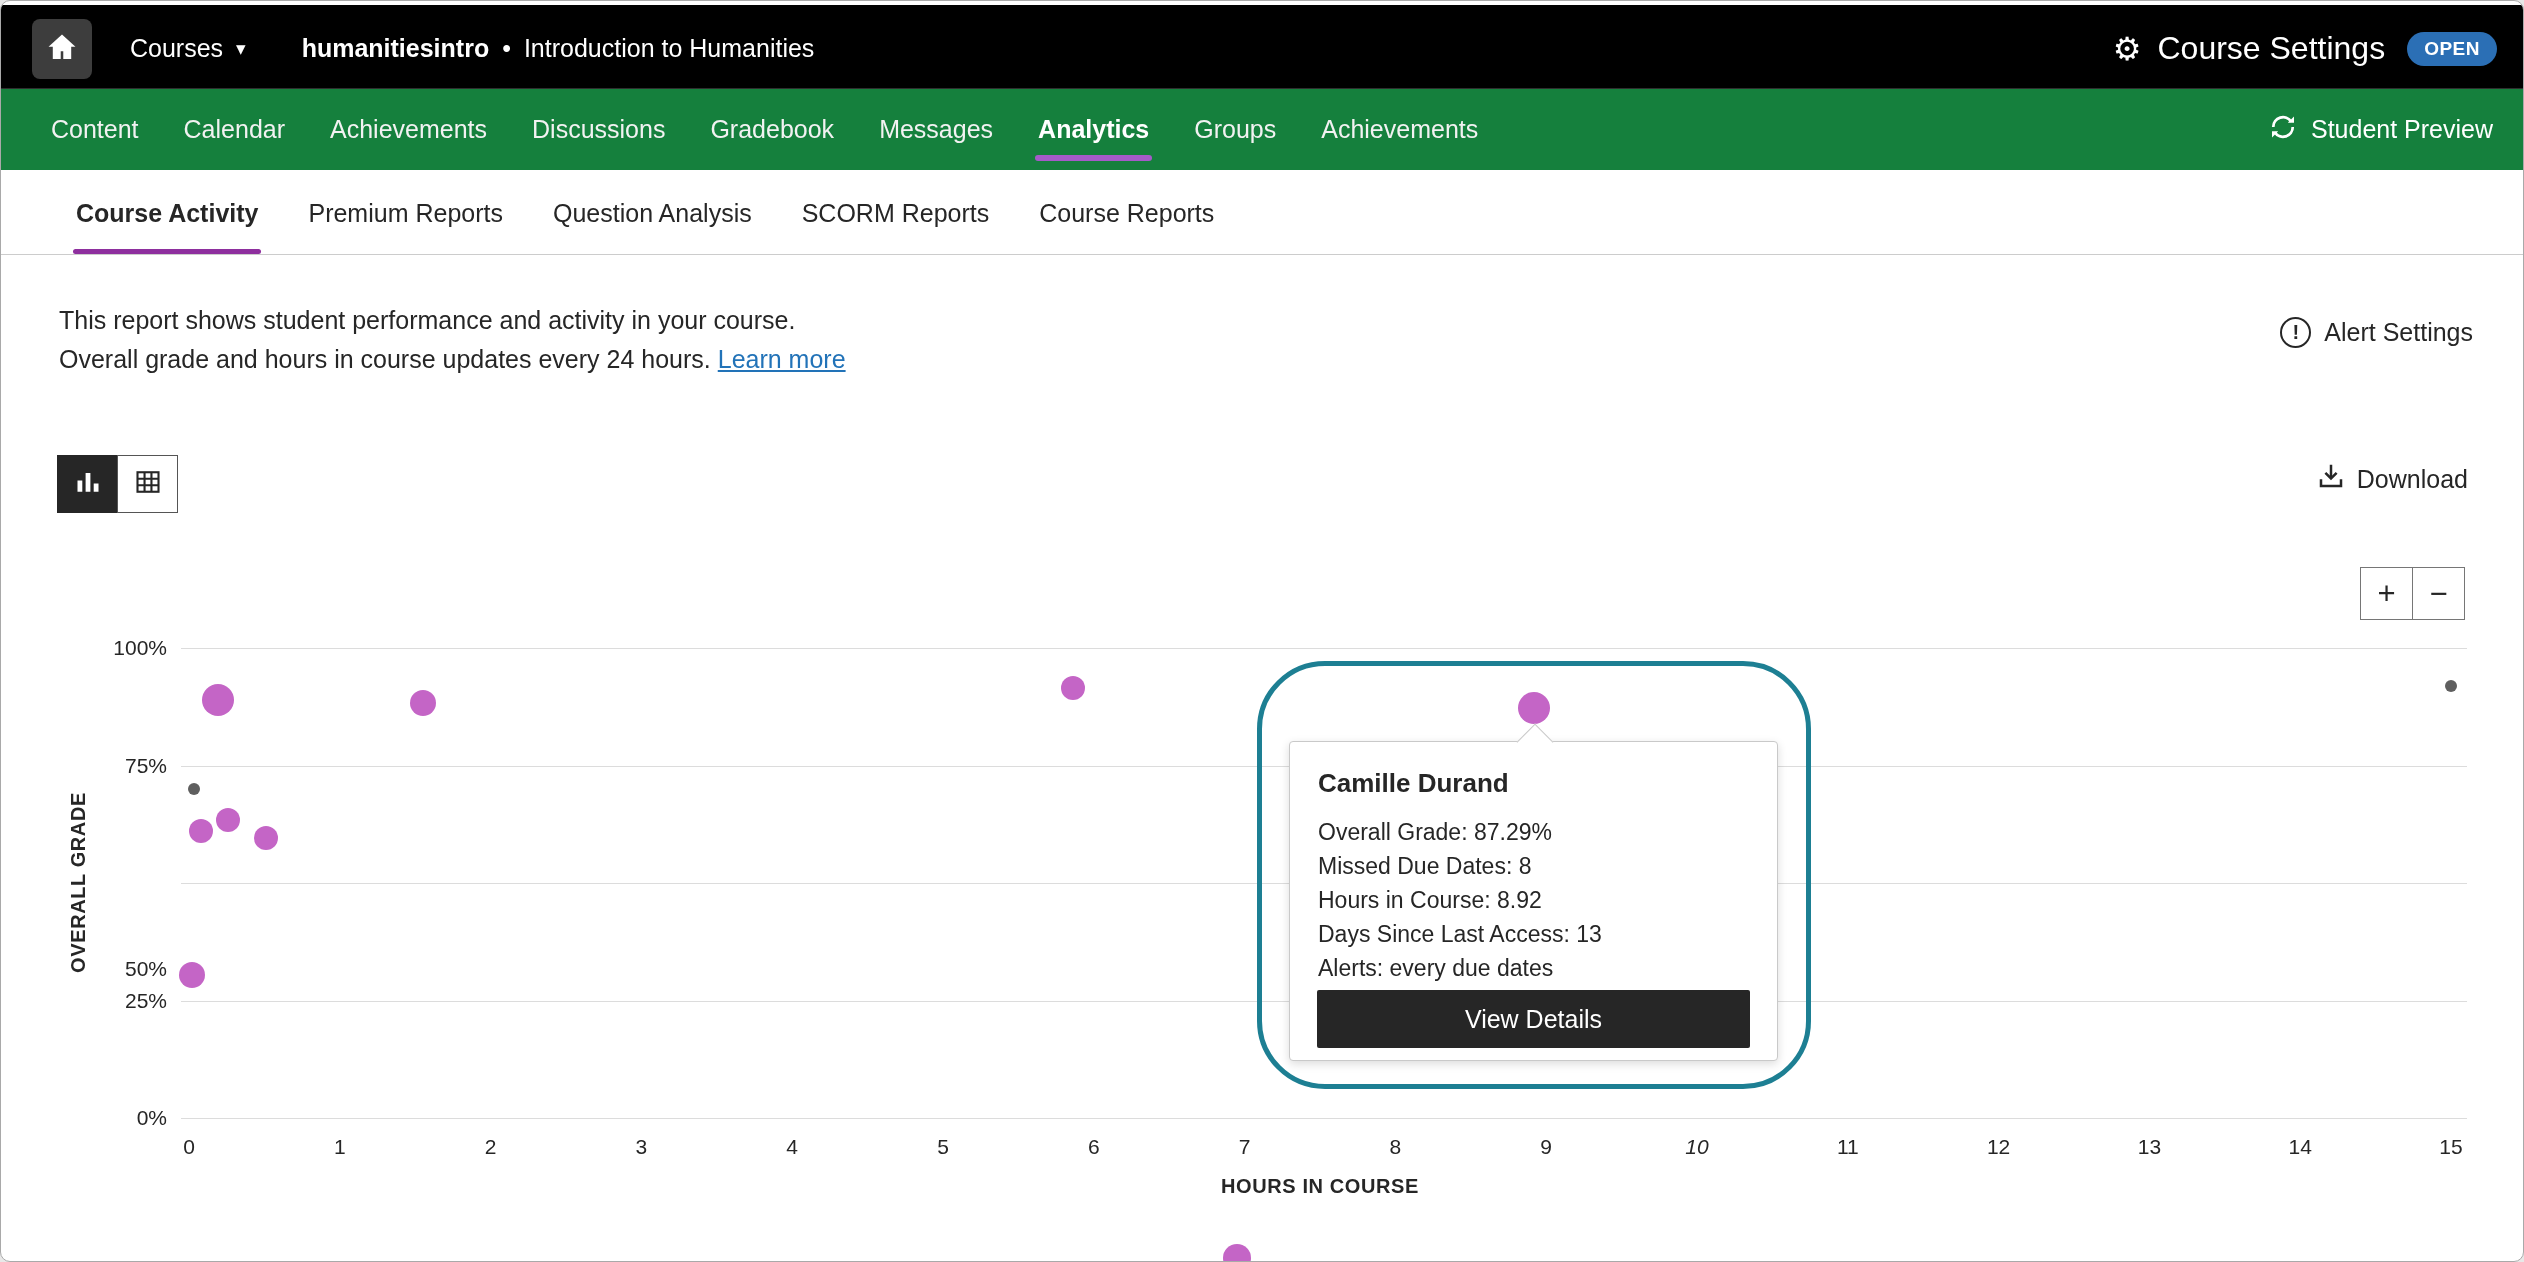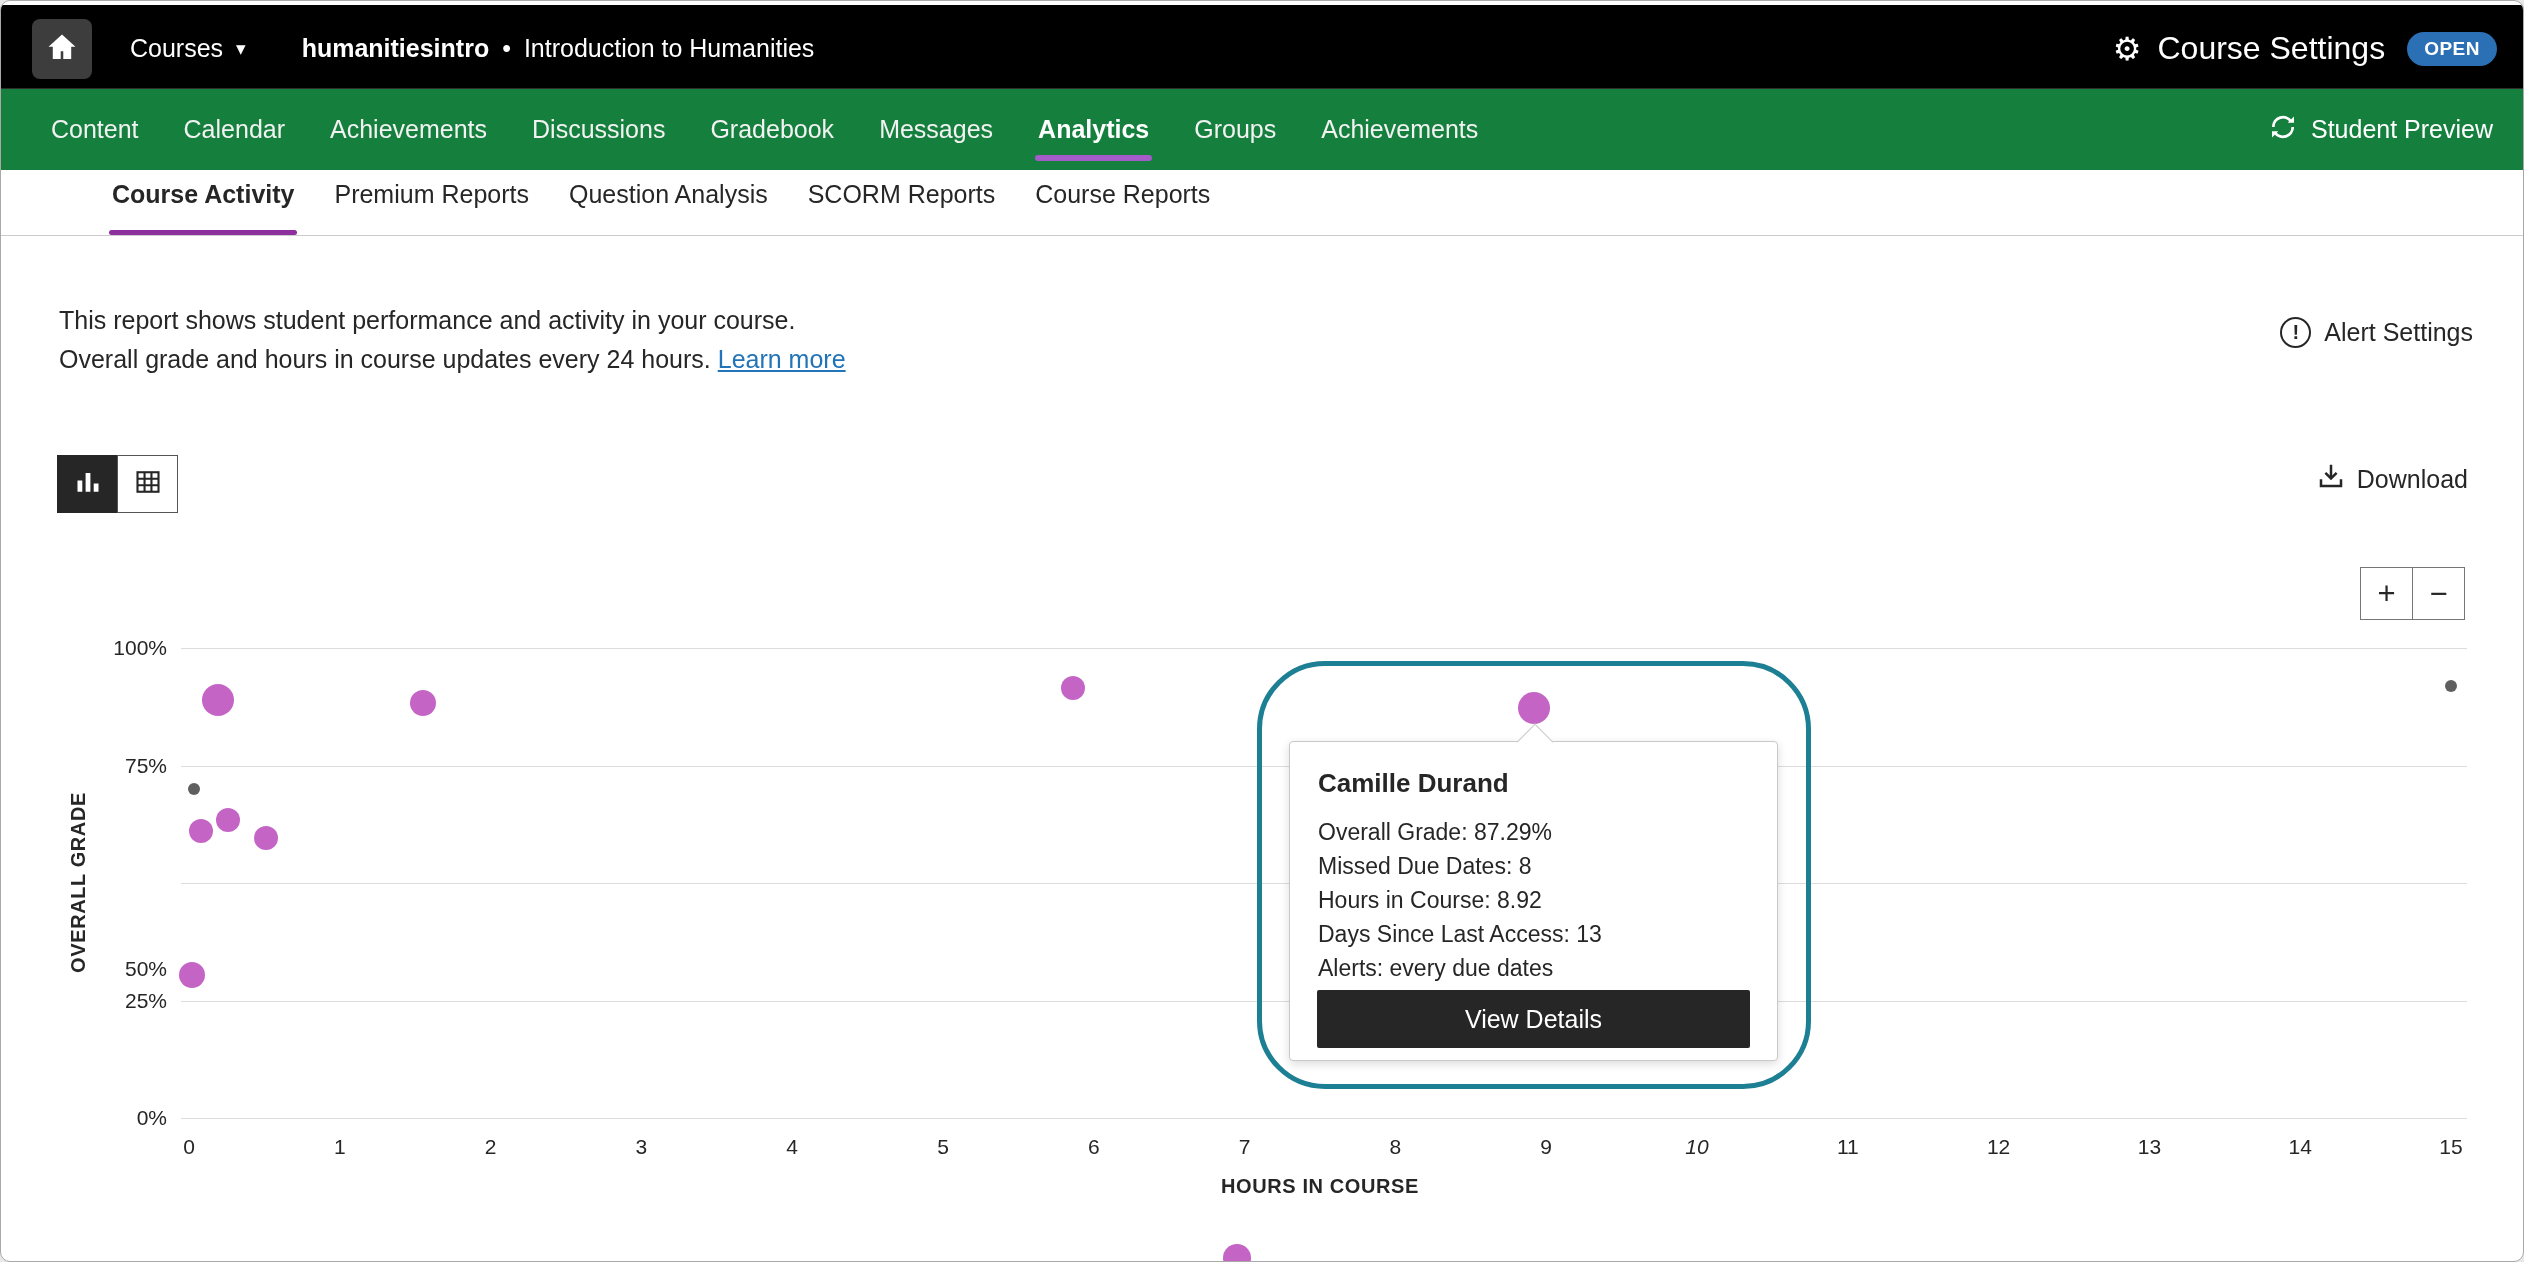--- a/index.html
+++ b/index.html
@@ -21,21 +21,21 @@
 
   
   .navbar{position:absolute;top:87px;left:0;width:100%;height:82px;background:#15803d;display:flex;align-items:center;border-top:1px solid #2e2e2e}
   .nav-tabs{display:flex;gap:45px;margin-left:50px}
   .nav-tab{position:relative;color:#f2f2f2;font-size:25px;cursor:pointer;white-space:nowrap}
   .nav-tab.active{font-weight:700;color:#fff}
   .nav-tab.active::after{content:"";position:absolute;left:-3px;right:-3px;bottom:-17px;height:6px;border-radius:4px;background:#a55bc9}
   .student-preview{margin-left:auto;margin-right:30px;display:flex;align-items:center;gap:13px;color:#fff;font-size:25px;cursor:pointer}
 
   
-  .subnav{position:absolute;top:169px;left:0;width:100%;height:66px;background:#fff;border-bottom:1px solid #ccc;display:flex;align-items:flex-end;padding-left:108px;gap:34px}
+  .subnav{position:absolute;top:169px;left:0;width:100%;height:85px;background:#fff;border-bottom:1px solid #ccc;display:flex;align-items:flex-end;padding-left:72px;gap:44px}
   .subtab{position:relative;font-size:25px;color:#262626;padding:0 3px 26px;cursor:pointer;white-space:nowrap}
   .subtab.active{font-weight:700}
   .subtab.active::after{content:"";position:absolute;left:0;right:0;bottom:0;height:5px;background:#8e2f9e;border-radius:3px}
 
   
   .report-desc{position:absolute;left:58px;top:300px;font-size:25px;line-height:39px;color:#262626}
   .learn-more{color:#2273b8;text-decoration:underline;cursor:pointer}
   .alert-settings{position:absolute;right:50px;top:316px;display:flex;align-items:center;gap:13px;font-size:25px;cursor:pointer}
   .alert-icon{width:31px;height:31px;border:2.5px solid #262626;border-radius:50%;display:flex;align-items:center;justify-content:center;font-weight:700;font-size:20px;flex:0 0 auto}
 

